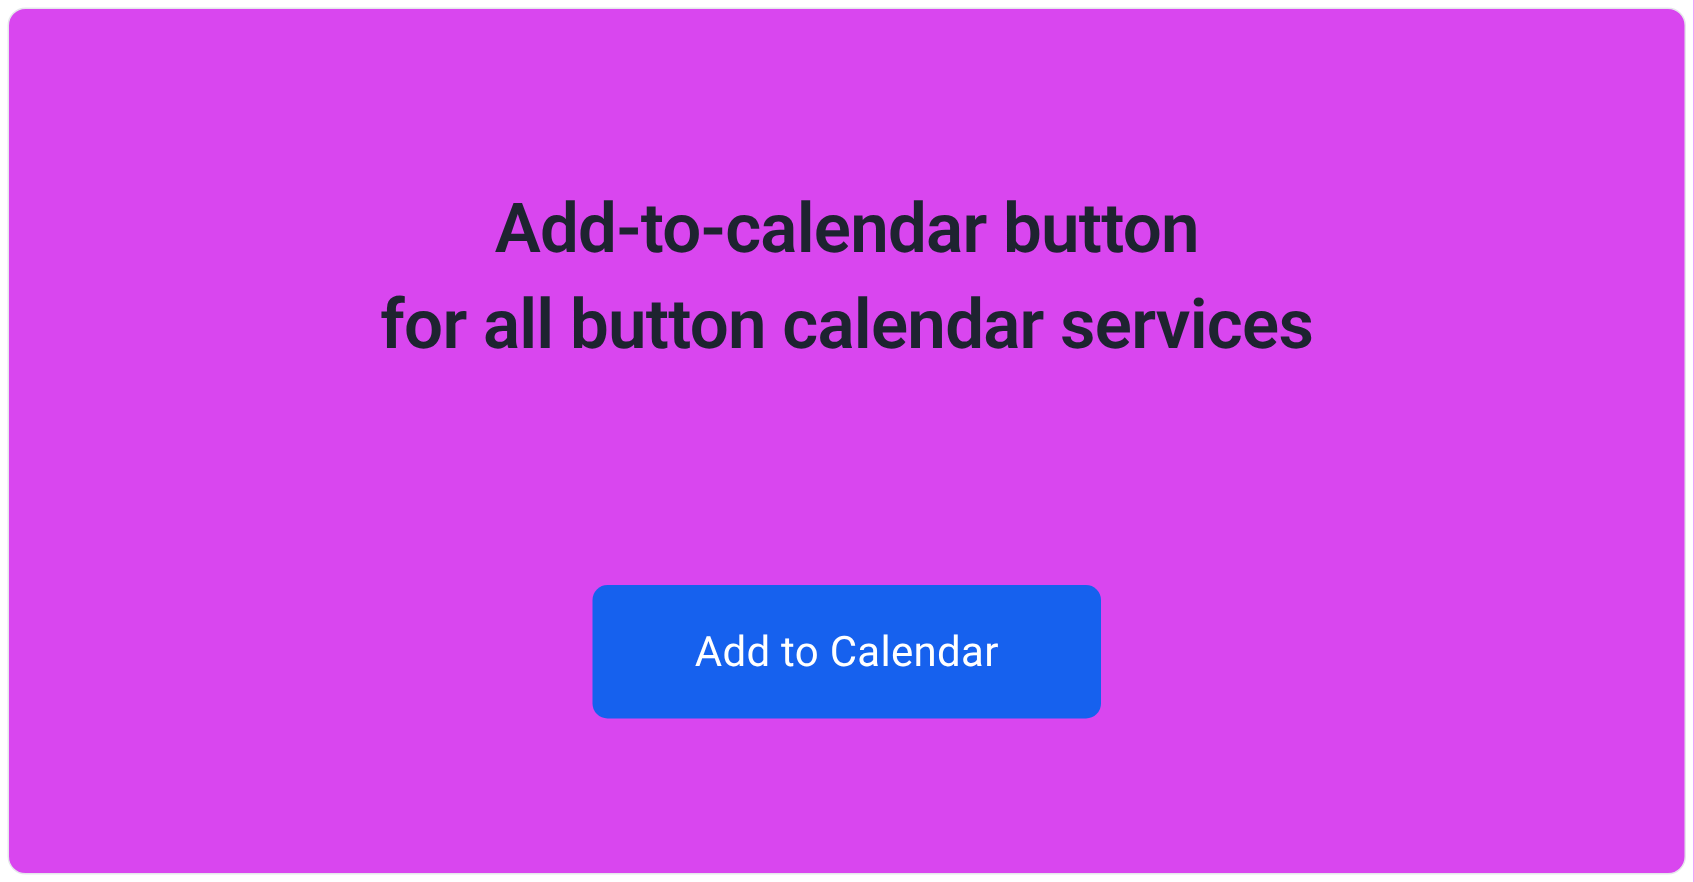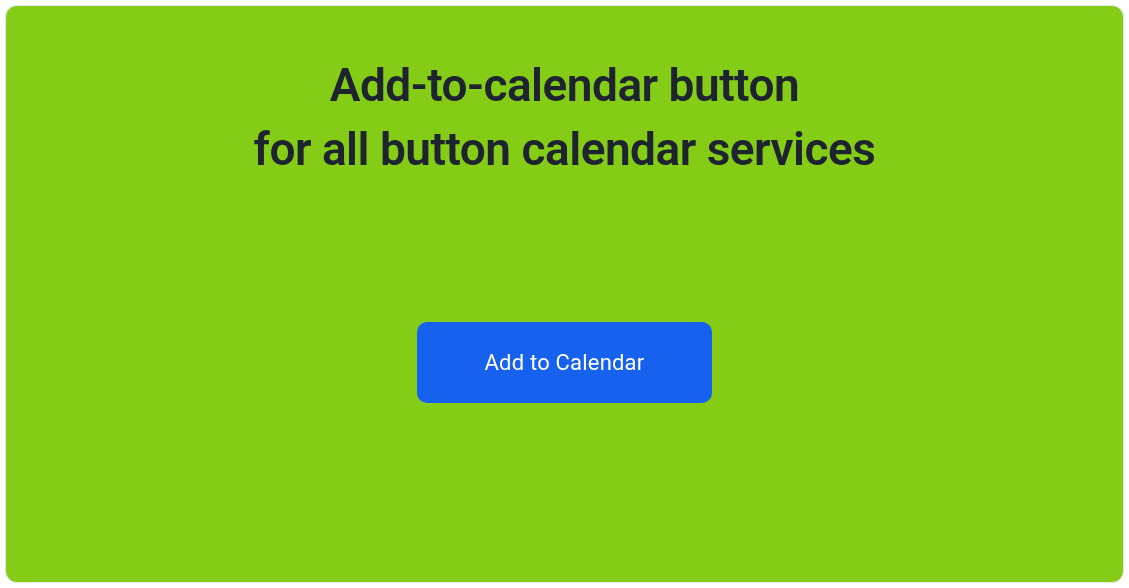--- a/index.html
+++ b/index.html
@@ -16,25 +16,25 @@
       display: flex;
       align-items: center;
       justify-content: center;
     }
     
     .card {
       width: 1119px;
       height: 578px;
       border: 1px solid #e5e7eb;
       border-radius: 12px;
-      background: #84cc16;
+      background: #d946ef;
       display: flex;
       flex-direction: column;
       align-items: center;
-      padding-top: 47px;
+      padding-top: 115px;
     }
     
     .heading {
       font-size: 46px;
       font-weight: 600;
       color: #1e2330;
       text-align: center;
       line-height: 1.4;
       letter-spacing: -0.5px;
     }
@@ -42,21 +42,21 @@
     .button-wrapper {
       margin-top: 140px;
     }
     
     .calendar-button {
       background: #1661ee;
       color: #ffffff;
       border: none;
       border-radius: 10px;
       padding: 28px 68px;
-      font-size: 22px;
+      font-size: 28px;
       font-weight: 400;
       cursor: pointer;
       font-family: inherit;
       letter-spacing: 0.2px;
     }
   </style>
 </head>
 <body>
 
 <div class="card">

